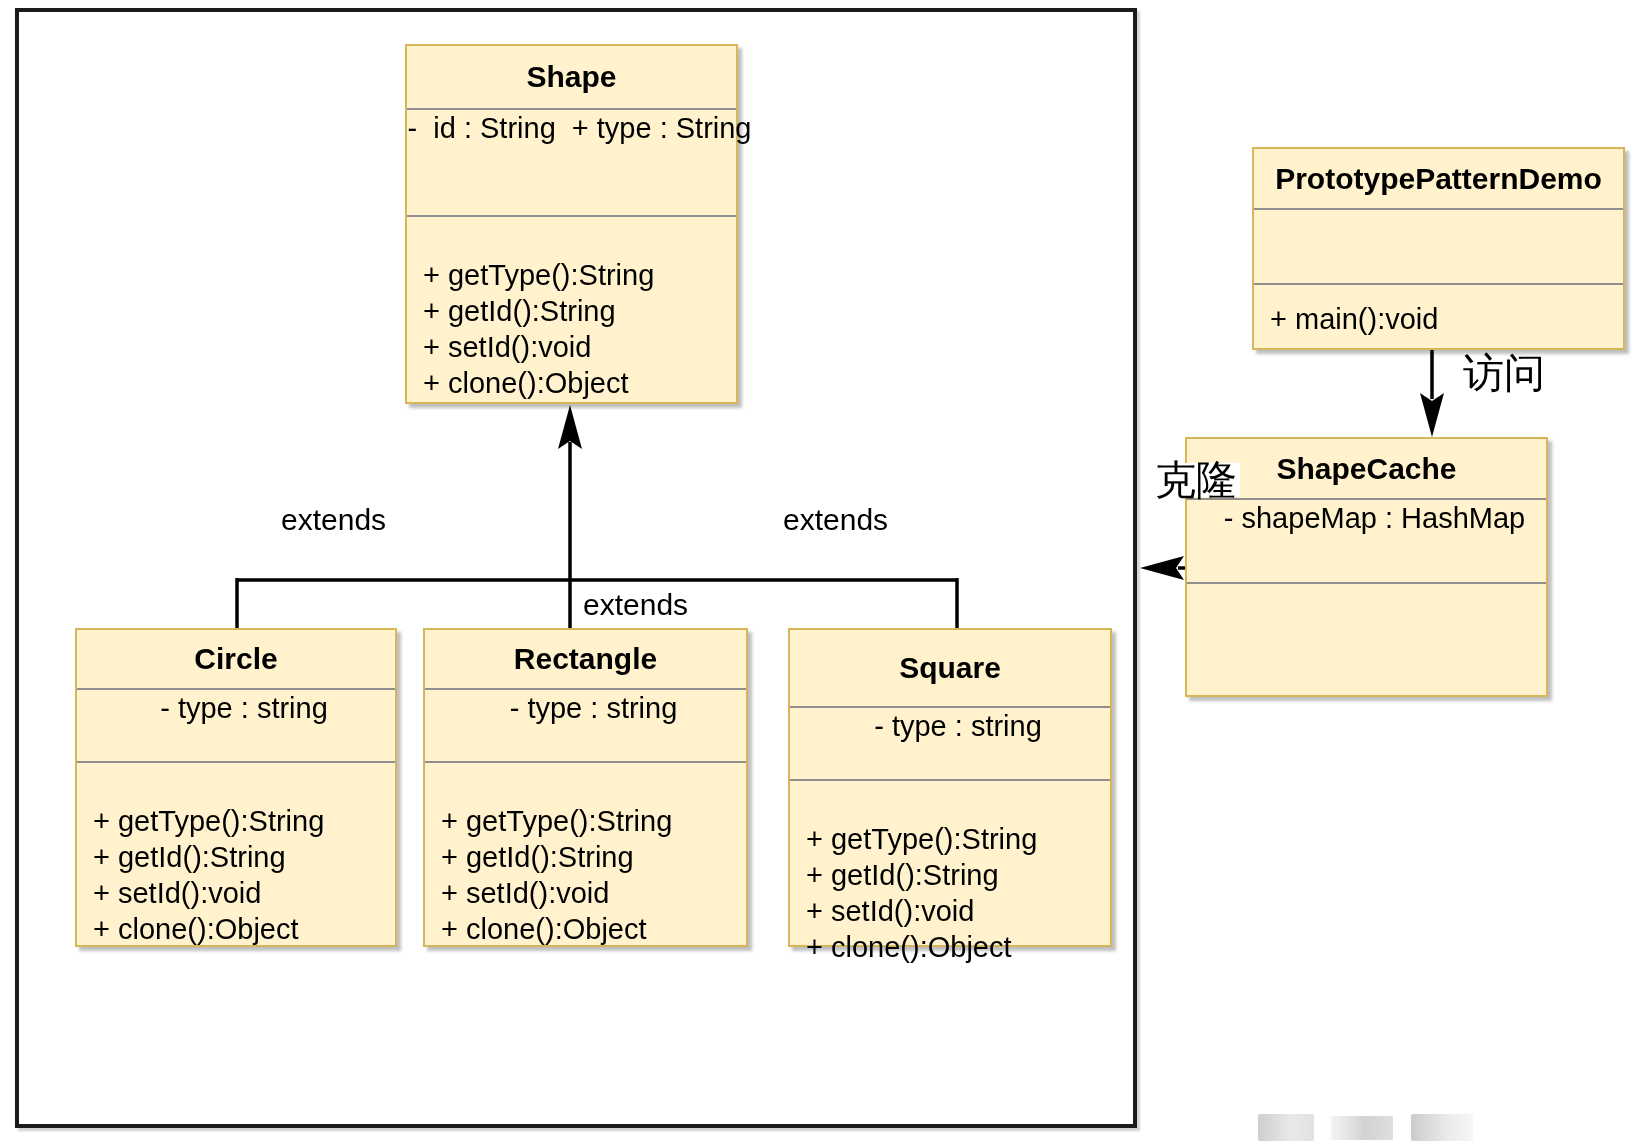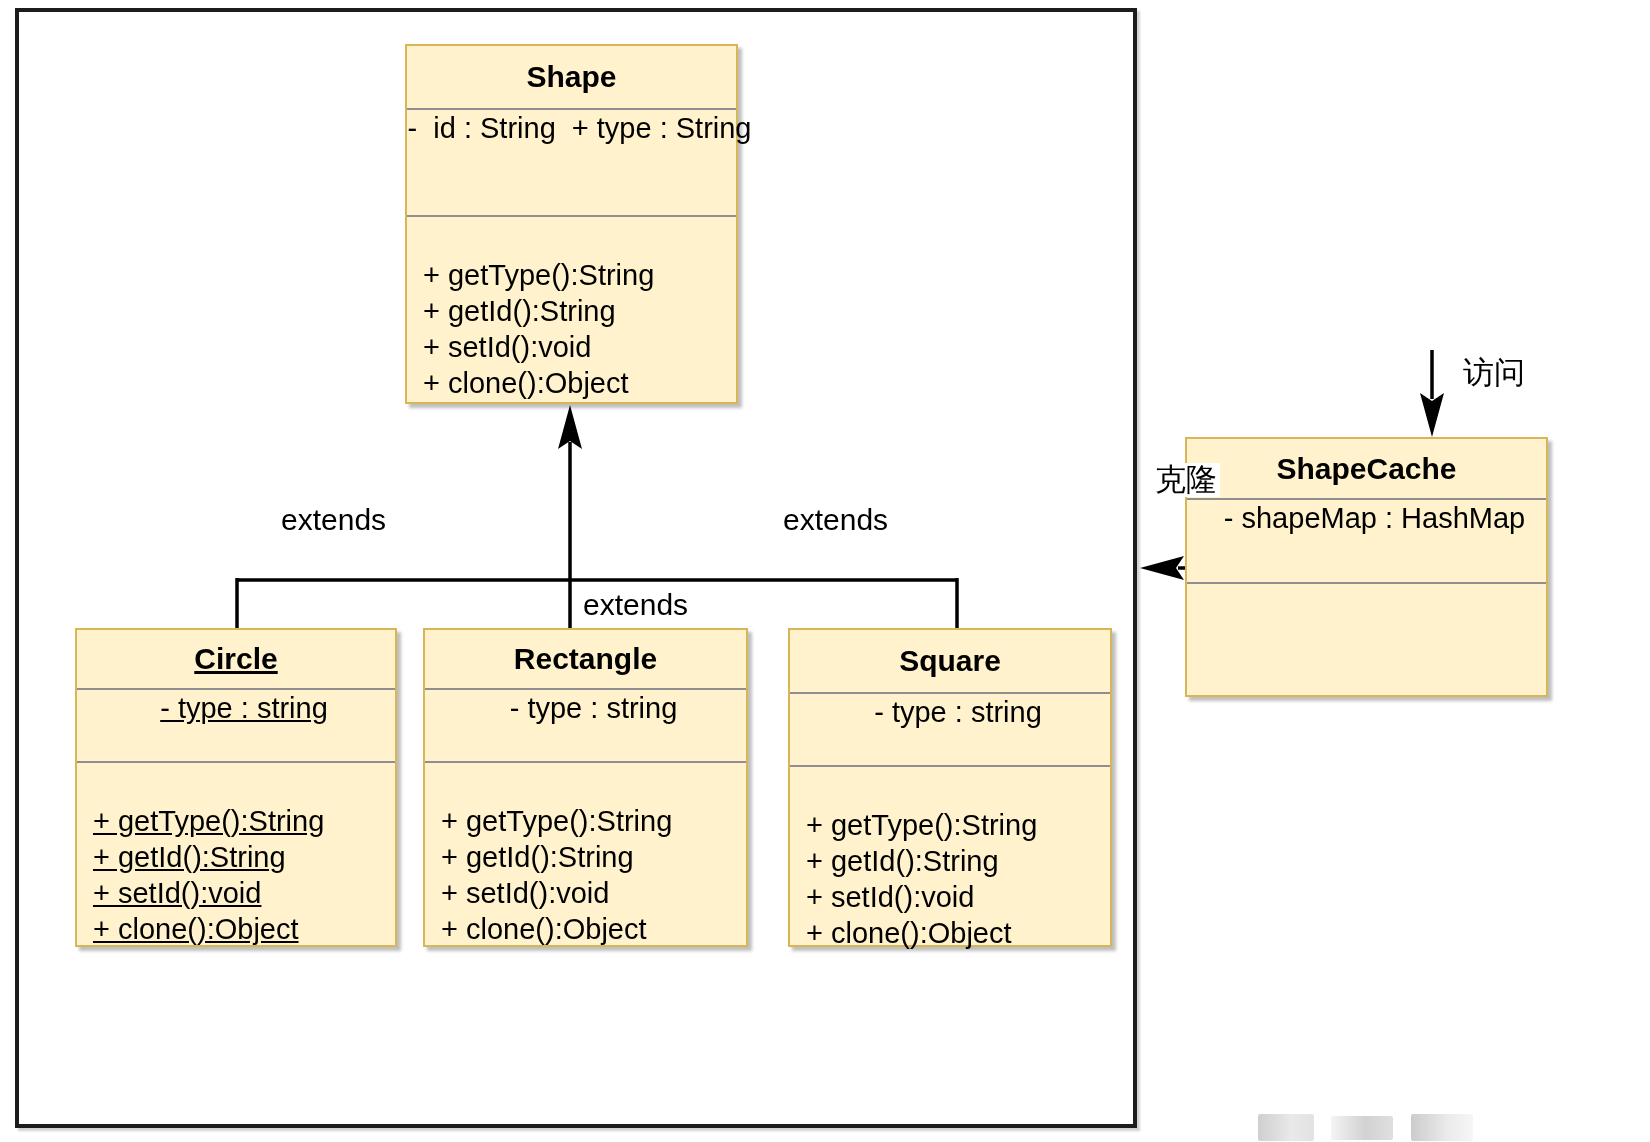--- a/index.html
+++ b/index.html
@@ -32,21 +32,21 @@
     border-bottom:2px solid #8f8f8f;
   }
   .uml-methods{padding-top:40px;}
   .member{
     font-size:29px;line-height:36px;padding-left:16px;white-space:pre;
   }
   .edge-label{
     position:absolute;font-size:30px;line-height:34px;white-space:nowrap;
     background:#ffffff;padding:0 3px;
   }
-  .edge-label.cjk{font-size:31px;}
+  .edge-label.cjk{font-size:41px;}
   .watermark{position:absolute;height:27px;border-radius:2px;}
   .wm1{left:1258px;top:1114px;width:56px;background:linear-gradient(90deg,#cfcfcf,#e9e9e9 60%,#e2e2e2);}
   .wm2{left:1331px;top:1116px;width:62px;height:24px;background:linear-gradient(90deg,#f4f4f4,#d2d2d2 55%,#dfdfdf);}
   .wm3{left:1411px;top:1114px;width:62px;background:linear-gradient(90deg,#cccccc,#ebebeb 60%,#f6f6f6);}
 </style>
 </head>
 <body>
 
 <div class="canvas">
 
@@ -75,21 +75,21 @@
         <div class="member">+ type : String</div>
       </div>
     <div class="uml-section uml-methods" style="height:184px;">
         <div class="member">+ getType():String</div>
         <div class="member">+ getId():String</div>
         <div class="member">+ setId():void</div>
         <div class="member">+ clone():Object</div>
       </div>
   </div>
 
-  <div class="uml-class" style="left:75px;top:628px;width:322px;height:319px;text-decoration:underline;">
+  <div class="uml-class" style="left:75px;top:628px;width:322px;height:319px;">
     <div class="uml-title" style="height:60px;">Circle</div>
     <div class="uml-section uml-attrs" style="height:73px;">
         <div class="member">- type : string</div>
       </div>
     <div class="uml-section uml-methods" style="height:181px;">
         <div class="member">+ getType():String</div>
         <div class="member">+ getId():String</div>
         <div class="member">+ setId():void</div>
         <div class="member">+ clone():Object</div>
       </div>
@@ -102,32 +102,39 @@
       </div>
     <div class="uml-section uml-methods" style="height:181px;">
         <div class="member">+ getType():String</div>
         <div class="member">+ getId():String</div>
         <div class="member">+ setId():void</div>
         <div class="member">+ clone():Object</div>
       </div>
   </div>
 
   <div class="uml-class" style="left:788px;top:628px;width:324px;height:319px;">
-    <div class="uml-title" style="height:64px;">Square</div>
+    <div class="uml-title" style="height:78px;">Square</div>
     <div class="uml-section uml-attrs" style="height:73px;">
         <div class="member">- type : string</div>
       </div>
     <div class="uml-section uml-methods" style="height:181px;">
         <div class="member">+ getType():String</div>
         <div class="member">+ getId():String</div>
         <div class="member">+ setId():void</div>
         <div class="member">+ clone():Object</div>
       </div>
   </div>
 
+  <div class="uml-class" style="left:1252px;top:147px;width:373px;height:203px;">
+    <div class="uml-title" style="height:61px;">PrototypePatternDemo</div>
+    <div class="uml-section uml-attrs" style="height:75px;"></div>
+    <div class="uml-section uml-methods" style="height:62px;padding-top:16px;">
+        <div class="member">+ main():void</div>
+      </div>
+  </div>
 
   <div class="uml-class" style="left:1185px;top:437px;width:363px;height:260px;">
     <div class="uml-title" style="height:61px;">ShapeCache</div>
     <div class="uml-section uml-attrs" style="height:84px;">
         <div class="member">- shapeMap : HashMap</div>
       </div>
   </div>
 
   <div class="edge-label" style="left:278px;top:503px;">extends</div>
   <div class="edge-label" style="left:580px;top:588px;">extends</div>

